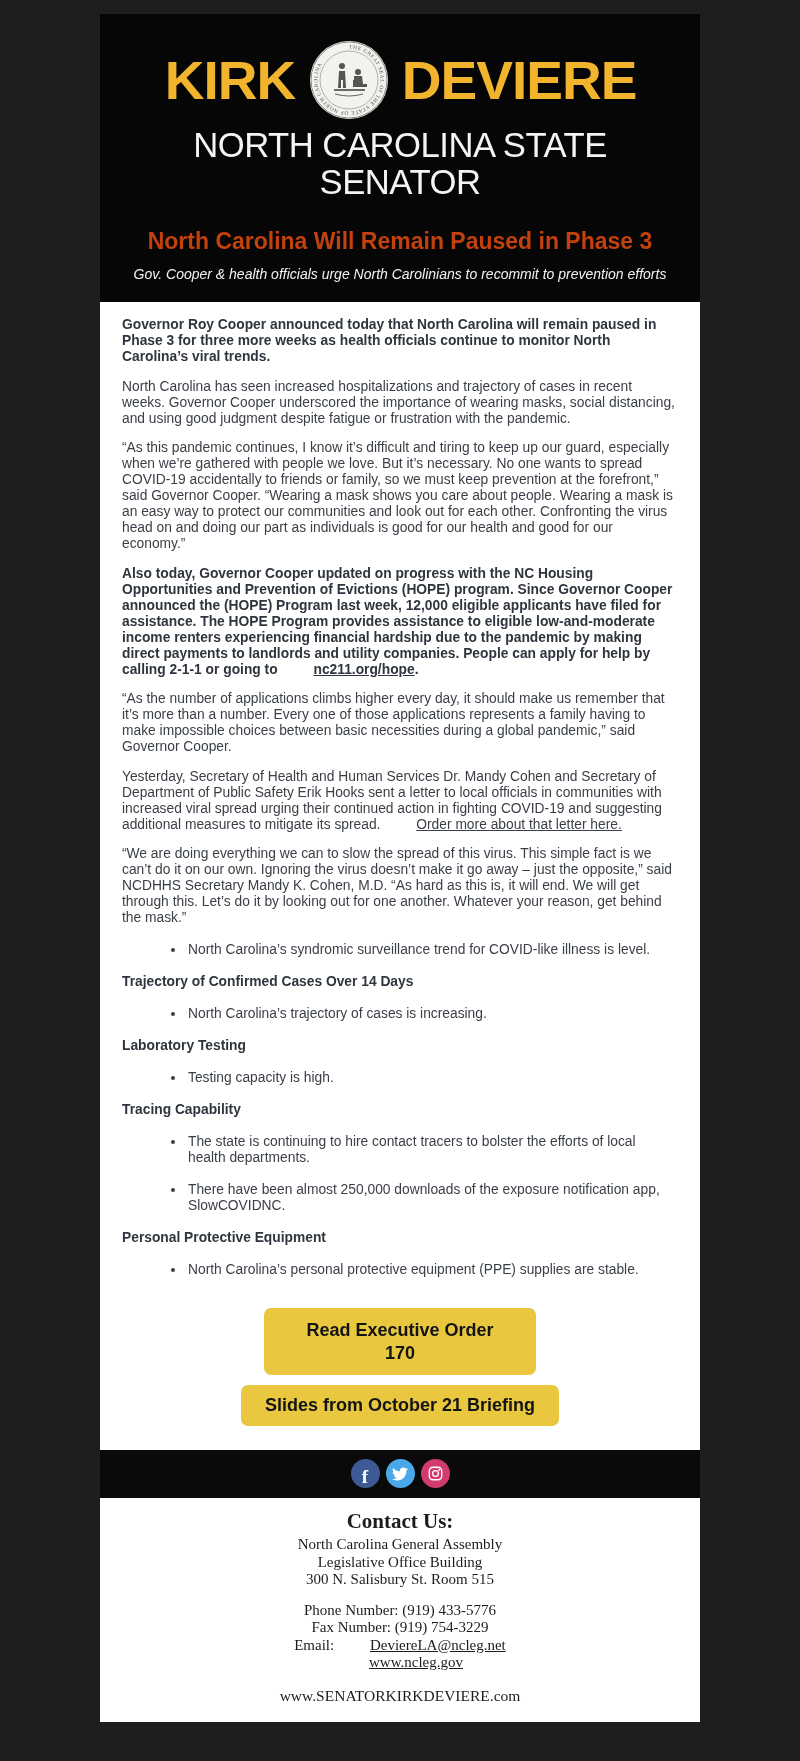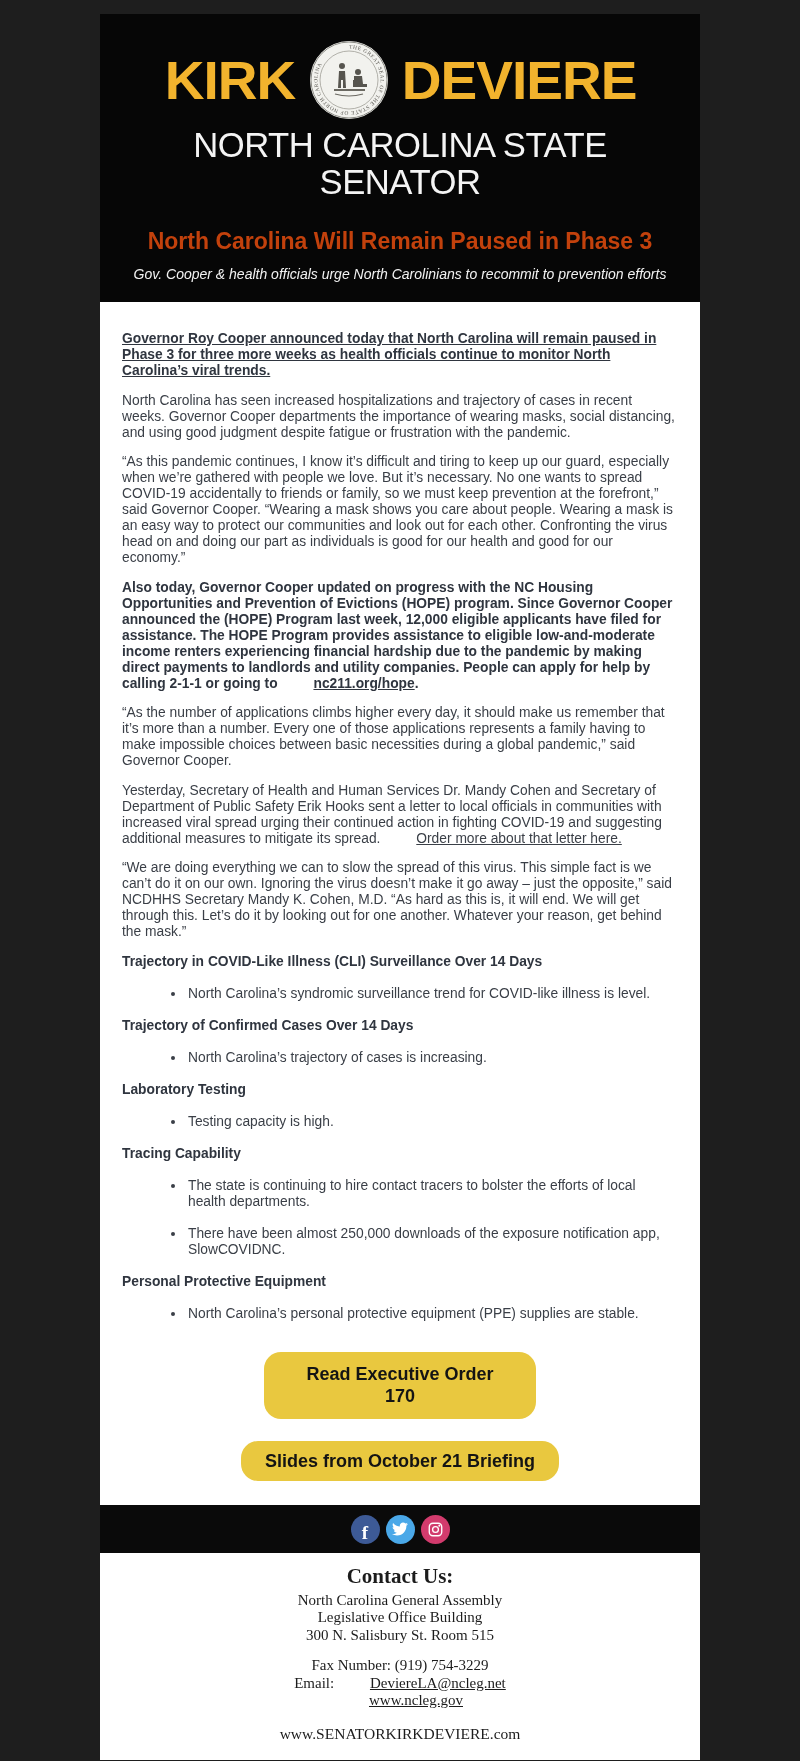--- a/index.html
+++ b/index.html
@@ -42,43 +42,43 @@
   }
 
   
   .body{
     background:#ffffff;
     padding:15px 22px 12px 22px;
     color:#3a3f47;
     font-size:13.8px;line-height:16px;
   }
   .body p{margin:13.5px 0;}
-  .body p:first-child{margin-top:14px;text-decoration:underline;}
+  .body p:first-child{margin-top:0;}
   .b{font-weight:bold;color:#2f353f;}
   .bu{font-weight:bold;color:#2f353f;text-decoration:underline;}
   .sec-h{font-weight:bold;color:#2f353f;margin:13.5px 0 0 0;}
   ul{margin:0 0 13.5px 0;padding-left:48px;}
   li{margin:16px;padding-left:2px;}
   a.inline-link{color:inherit;text-decoration:underline;cursor:pointer;padding-left:32px;}
 
   
   .btn-wrap{text-align:center;}
   .btn{
     display:inline-block;background:#e9c83f;color:#141414;
     font-weight:bold;font-size:18px;line-height:1.25;
-    border:none;border-radius:17px;cursor:pointer;
+    border:none;border-radius:7px;cursor:pointer;
     font-family:inherit;
   }
   .btn-primary{
     margin-top:14px;
     width:272px;box-sizing:border-box;
     padding:11px 40px;
   }
   .btn-secondary{
-    margin-top:22px;margin-bottom:12px;
+    margin-top:10px;margin-bottom:12px;
     padding:9px 24px;
   }
 
   
   .social-strip{
     background:#0a0a0a;height:48px;
     display:flex;align-items:center;justify-content:center;gap:6px;
   }
   .soc{
     width:29px;height:29px;border-radius:50%;
@@ -136,28 +136,27 @@
         </span>
         <span class="logo-word">DEVIERE</span>
       </div>
       <div class="logo-sub">NORTH CAROLINA STATE SENATOR</div>
       <div class="headline">North Carolina Will Remain Paused in Phase 3</div>
       <div class="subheadline">Gov. Cooper &amp; health officials urge North Carolinians to recommit to prevention efforts</div>
     </div>
 
     <div class="body">
       <p class="b">Governor Roy Cooper announced today that North Carolina will remain paused in Phase 3 for three more weeks as health officials continue to monitor North Carolina’s viral trends.</p>
-      <p>North Carolina has seen increased hospitalizations and trajectory of cases in recent weeks. Governor Cooper departments the importance of wearing masks, social distancing, and using good judgment despite fatigue or frustration with the pandemic.</p>
+      <p>North Carolina has seen increased hospitalizations and trajectory of cases in recent weeks. Governor Cooper underscored the importance of wearing masks, social distancing, and using good judgment despite fatigue or frustration with the pandemic.</p>
       <p>“As this pandemic continues, I know it’s difficult and tiring to keep up our guard, especially when we’re gathered with people we love. But it’s necessary. No one wants to spread COVID-19 accidentally to friends or family, so we must keep prevention at the forefront,” said Governor Cooper. “Wearing a mask shows you care about people. Wearing a mask is an easy way to protect our communities and look out for each other. Confronting the virus head on and doing our part as individuals is good for our health and good for our economy.”</p>
       <p class="b"><span>Also today, Governor Cooper updated on progress with the NC Housing Opportunities and Prevention of Evictions (HOPE) program. Since Governor Cooper announced the (HOPE) Program last week, 12,000 eligible applicants have filed for assistance. The HOPE Program provides assistance to eligible low-and-moderate income renters experiencing financial hardship due to the pandemic by making direct payments to landlords and utility companies. People can apply for help by calling 2-1-1 or going to </span><a class="inline-link">nc211.org/hope</a><span>.</span></p>
       <p>“As the number of applications climbs higher every day, it should make us remember that it’s more than a number. Every one of those applications represents a family having to make impossible choices between basic necessities during a global pandemic,” said Governor Cooper.</p>
       <p><span>Yesterday, Secretary of Health and Human Services Dr. Mandy Cohen and Secretary of Department of Public Safety Erik Hooks sent a letter to local officials in communities with increased viral spread urging their continued action in fighting COVID-19 and suggesting additional measures to mitigate its spread. </span><a class="inline-link">Order more about that letter here.</a></p>
       <p>“We are doing everything we can to slow the spread of this virus. This simple fact is we can’t do it on our own. Ignoring the virus doesn’t make it go away – just the opposite,” said NCDHHS Secretary Mandy K. Cohen, M.D. “As hard as this is, it will end. We will get through this. Let’s do it by looking out for one another. Whatever your reason, get behind the mask.”</p>
 
-      <div class="sec-h">Trajectory in COVID-Like Illness (CLI) Surveillance Over 14 Days</div>
       <ul>
         <li>North Carolina’s syndromic surveillance trend for COVID-like illness is level.</li>
       </ul>
 
       <div class="sec-h">Trajectory of Confirmed Cases Over 14 Days</div>
       <ul>
         <li>North Carolina’s trajectory of cases is increasing.</li>
       </ul>
 
 
@@ -201,20 +200,21 @@
         </svg>
       </div>
     </div>
 
     <div class="footer">
       <div class="footer-heading">Contact Us:</div>
       <div>North Carolina General Assembly</div>
       <div>Legislative Office Building</div>
       <div>300 N. Salisbury St. Room 515</div>
       <div class="gap"></div>
+      <div>Phone Number: (919) 433-5776</div>
       <div>Fax Number: (919) 754-3229</div>
       <div><span>Email: </span><a class="inline-link">DeviereLA@ncleg.net</a></div>
       <div><a class="inline-link">www.ncleg.gov</a></div>
       <div class="site-line">www.SENATORKIRKDEVIERE.com</div>
     </div>
 
   </div>
 </div>
 
 </body></html>

